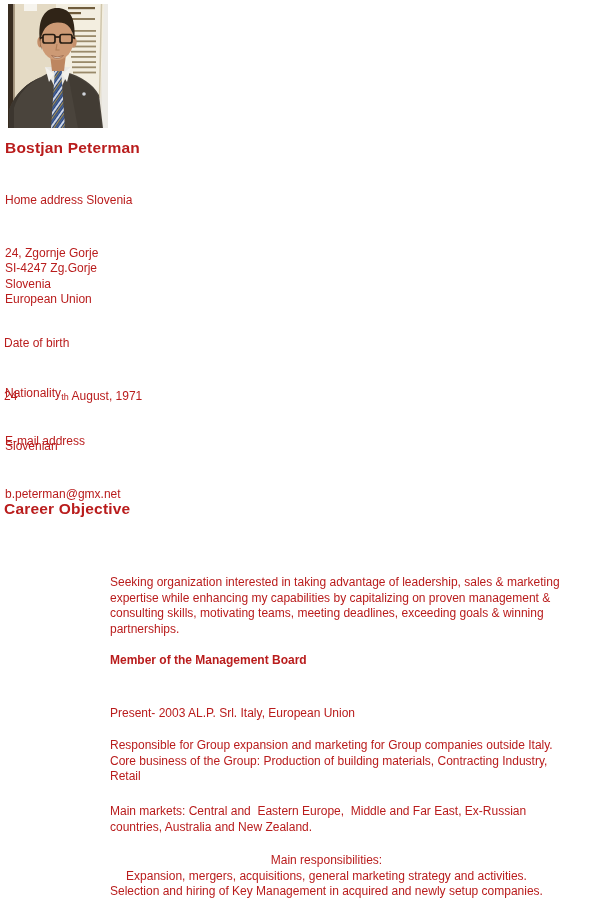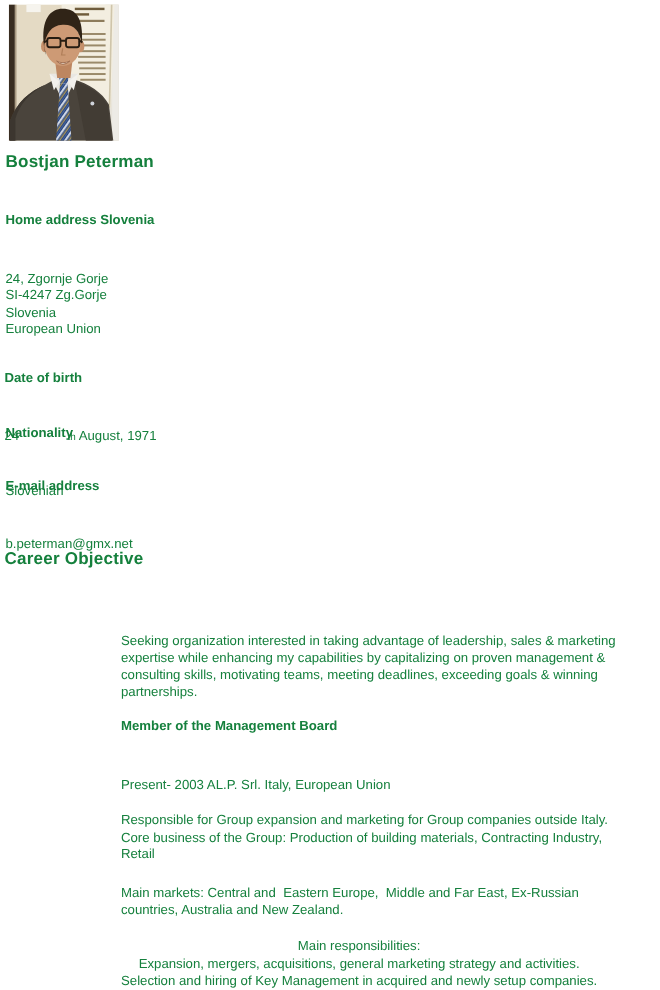--- a/index.html
+++ b/index.html
@@ -4,21 +4,21 @@
 <style>
   html,body{margin:0;padding:0;}
   body{background:#ffffff;}
   .page{
     position:relative;
     width:600px;
     height:900px;
     background:#ffffff;
     overflow:hidden;
     font-family:"Liberation Sans",sans-serif;
-    color:#15803d;
+    color:#b91c1c;
   }
   .photo{
     position:absolute;
     left:8px;
     top:4px;
     width:100px;
     height:124px;
   }
   .abs{position:absolute;}
   .name{
@@ -31,21 +31,21 @@
     font-size:15.5px;
     font-weight:bold;
     letter-spacing:0.2px;
     white-space:pre;
   }
   .group{
     font-size:12px;
     line-height:15.6px;
   }
   .label{
-    font-weight:bold;
+    font-weight:normal;
     white-space:pre;
   }
   .lines{
     white-space:pre;
     margin-top:37px;
   }
   .bold-line{
     font-weight:bold;
     white-space:pre;
   }

